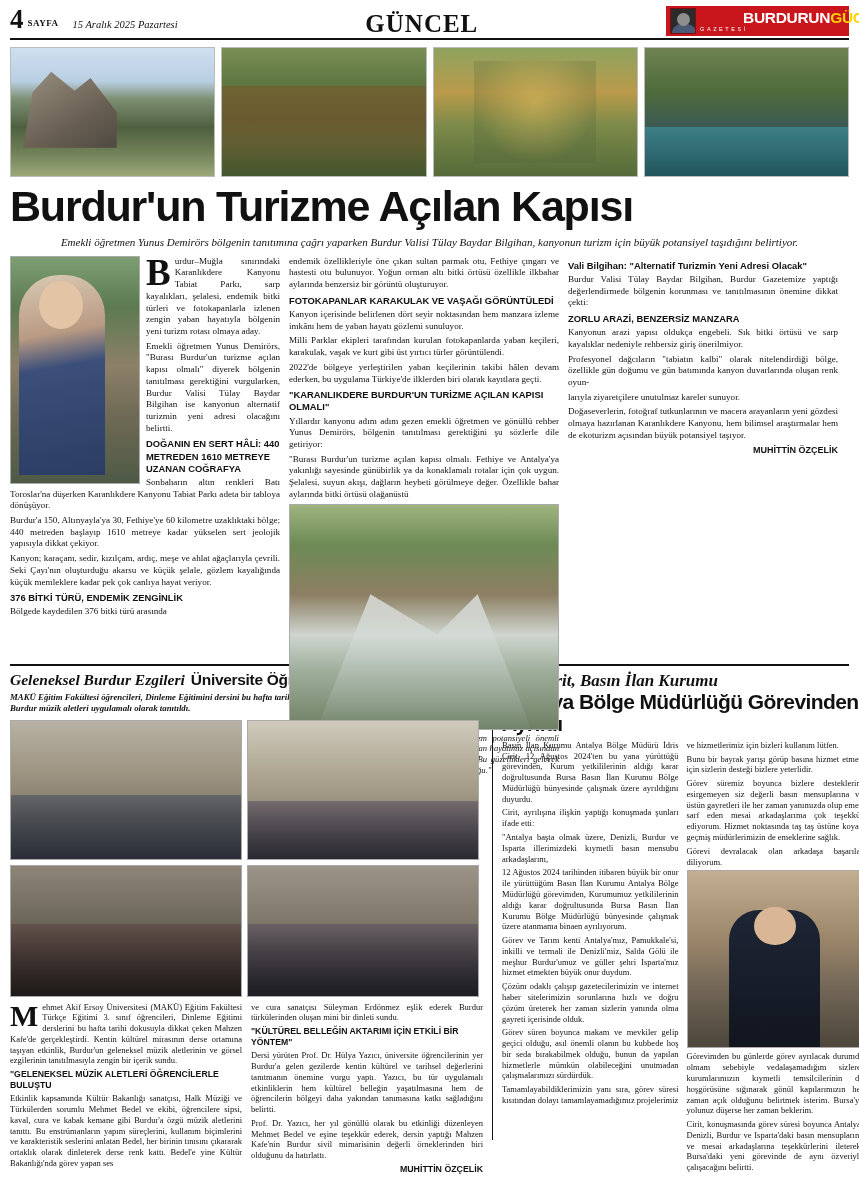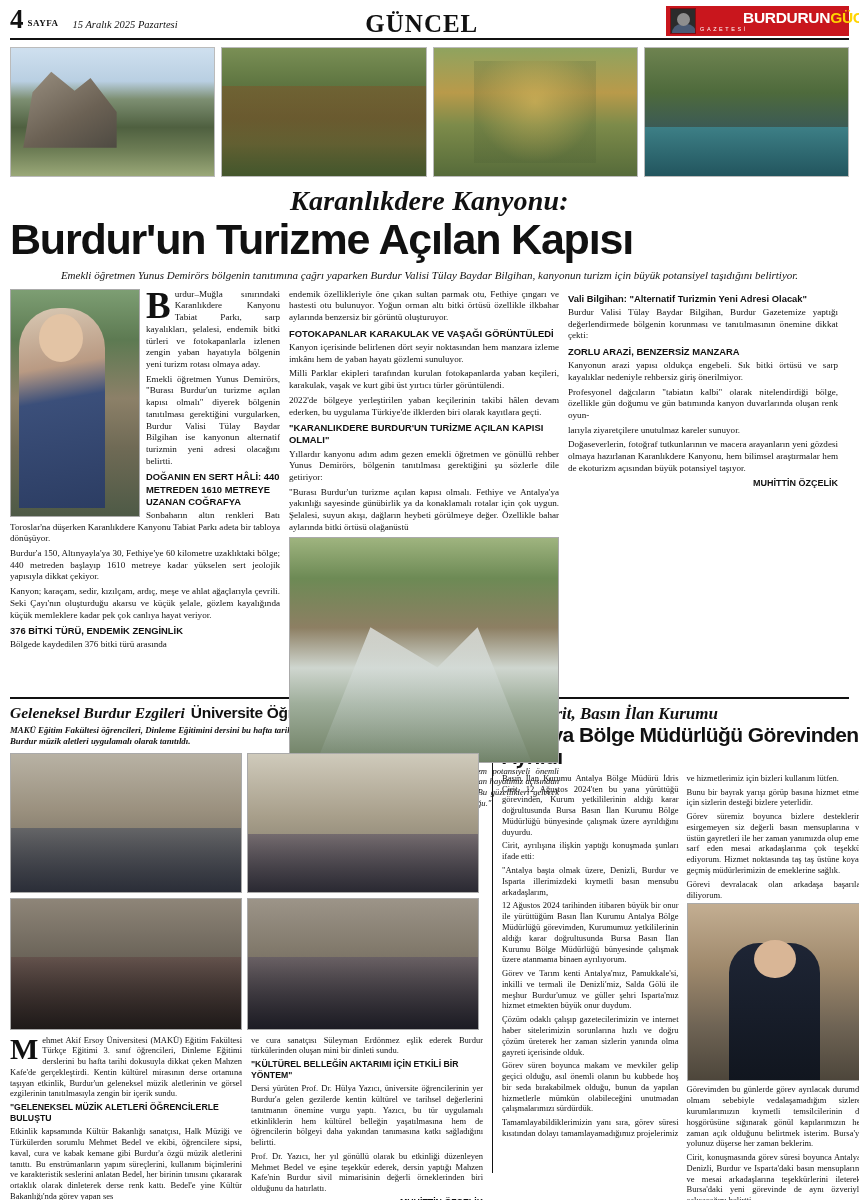--- a/index.html
+++ b/index.html
@@ -126,21 +126,20 @@
   </div>
 
   <div class="photo-strip">
     <div class="ph ph1"></div>
     <div class="ph ph2"></div>
     <div class="ph ph3"></div>
     <div class="ph ph4"></div>
   </div>
 
   <div class="headline-wrap">
-    <div class="kicker">Karanlıkdere Kanyonu:</div>
     <div class="main-head">Burdur'un Turizme Açılan Kapısı</div>
     <div class="spot">Emekli öğretmen Yunus Demirörs bölgenin tanıtımına çağrı yaparken Burdur Valisi Tülay Baydar Bilgihan, kanyonun turizm için büyük potansiyel taşıdığını belirtiyor.</div>
   </div>
 
   <div class="body-area">
     <div class="col">
       <div class="portrait"></div>
       <p><span class="dropcap">B</span><span>urdur–Muğla sınırındaki Karanlıkdere Kanyonu Tabiat Parkı, sarp kayalıkları, şelalesi, endemik bitki türleri ve fotokapanlarla izlenen zengin yaban hayatıyla bölgenin yeni turizm rotası olmaya aday.</span></p>
       <p>Emekli öğretmen Yunus Demirörs, "Burası Burdur'un turizme açılan kapısı olmalı" diyerek bölgenin tanıtılması gerektiğini vurgularken, Burdur Valisi Tülay Baydar Bilgihan ise kanyonun alternatif turizmin yeni adresi olacağını belirtti.</p>
       <div class="sub">DOĞANIN EN SERT HÂLİ: 440 METREDEN 1610 METREYE UZANAN COĞRAFYA</div>

